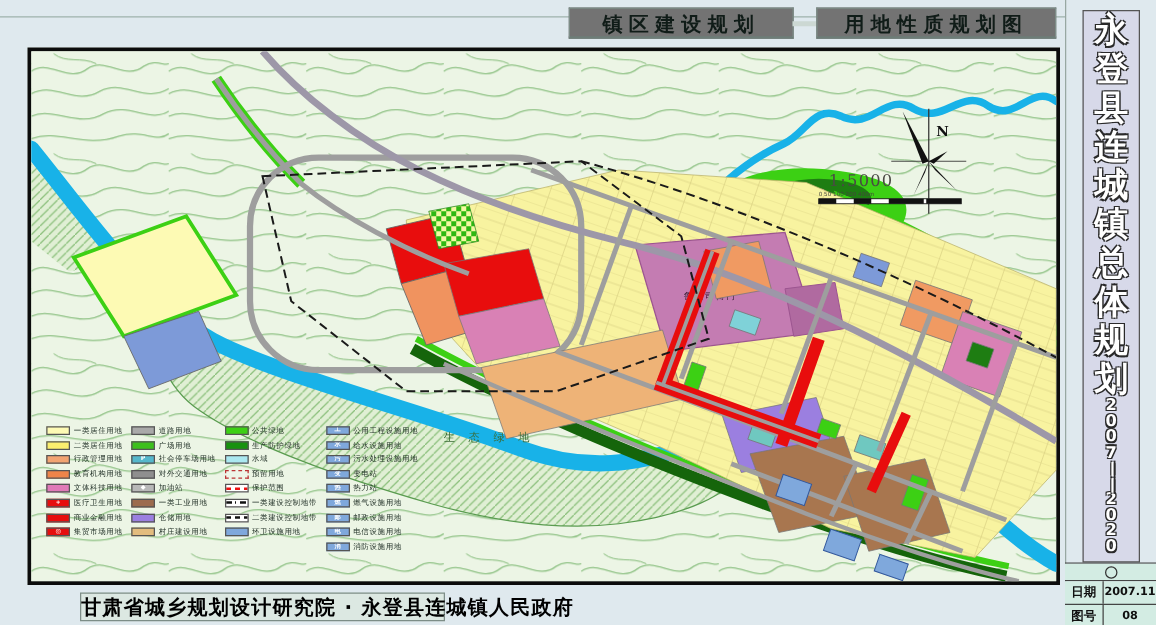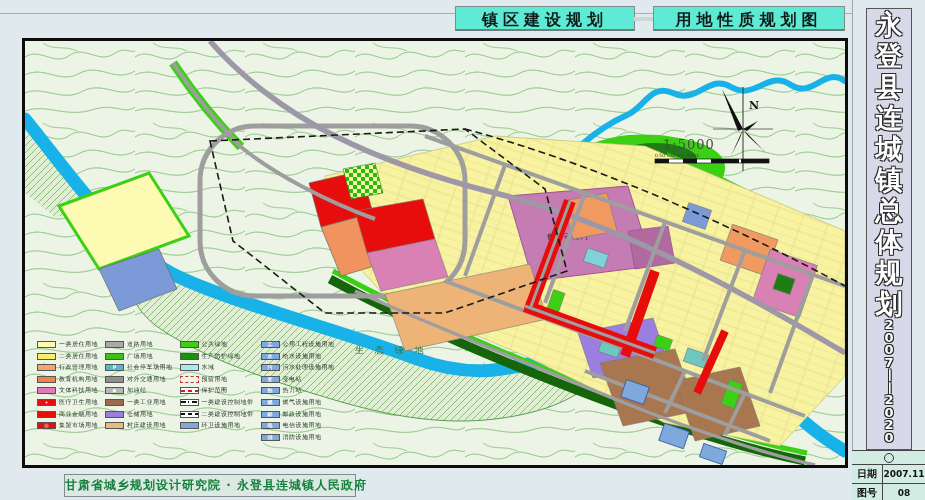--- a/index.html
+++ b/index.html
@@ -6,21 +6,21 @@
   body{
     width:925px;height:500px;position:relative;overflow:hidden;
     background:#dfe9ee;
     font-family:"DejaVu Sans",sans-serif;
     -webkit-font-smoothing:antialiased;
   }
   
   .top-rule{position:absolute;left:0;top:13px;width:852px;height:1px;background:#9fb2ac;}
   .title-box{
     position:absolute;top:6px;height:25px;line-height:25px;
-    background:#5eead4;border:1px solid #7d8d87;border-bottom:2px solid #6d7d78;
+    background:#737373;border:1px solid #7d8d87;border-bottom:2px solid #6d7d78;
     text-align:center;font-weight:bold;font-size:16px;letter-spacing:5px;color:#101c18;
     box-sizing:border-box;
   }
   #title-left{left:455px;width:180px;}
   #title-right{left:653px;width:192px;text-align:center;}
   .title-connector{position:absolute;left:634px;top:17px;width:20px;height:4px;background:#ccd8d3;}
   
   #map-frame{
     position:absolute;left:22px;top:38px;width:826px;height:430px;
     border:3px solid #0c0c0c;box-sizing:border-box;background:#ecf5e5;
@@ -63,21 +63,21 @@
   .it-stamp-row{height:13px;border-bottom:1px solid #444;background:#d3ece3;display:flex;align-items:center;justify-content:center;}
   .stamp{width:8px;height:8px;border:1.4px solid #333;border-radius:50%;background:transparent;}
   .it-row{display:flex;height:18px;border-bottom:1px solid #444;background:#d3ece3;}
   .it-label{width:30px;border-right:1px solid #444;display:flex;align-items:center;justify-content:center;font-size:10px;font-weight:bold;color:#111;}
   .it-value{flex:1;display:flex;align-items:center;justify-content:center;font-size:9px;font-weight:bold;color:#111;}
   
   #footer-bar{position:absolute;left:0;top:468px;width:852px;height:32px;background:#dfe9ee;}
   #footer-box{
     position:absolute;left:64px;top:6px;width:290px;height:21px;line-height:21px;
     background:#dcE8e2;background:#dce8e2;border:1px solid #7d8d87;text-align:center;
-    font-size:12px;font-weight:bold;color:#15803d;letter-spacing:1px;white-space:nowrap;
+    font-size:16px;font-weight:bold;color:#000000;letter-spacing:1px;white-space:nowrap;
   }
 </style>
 </head>
 <body>
 
 <div class="top-rule"></div>
 <div class="title-box" id="title-left">镇区建设规划</div>
 <div class="title-connector"></div>
 <div class="title-box" id="title-right">用地性质规划图</div>
 

